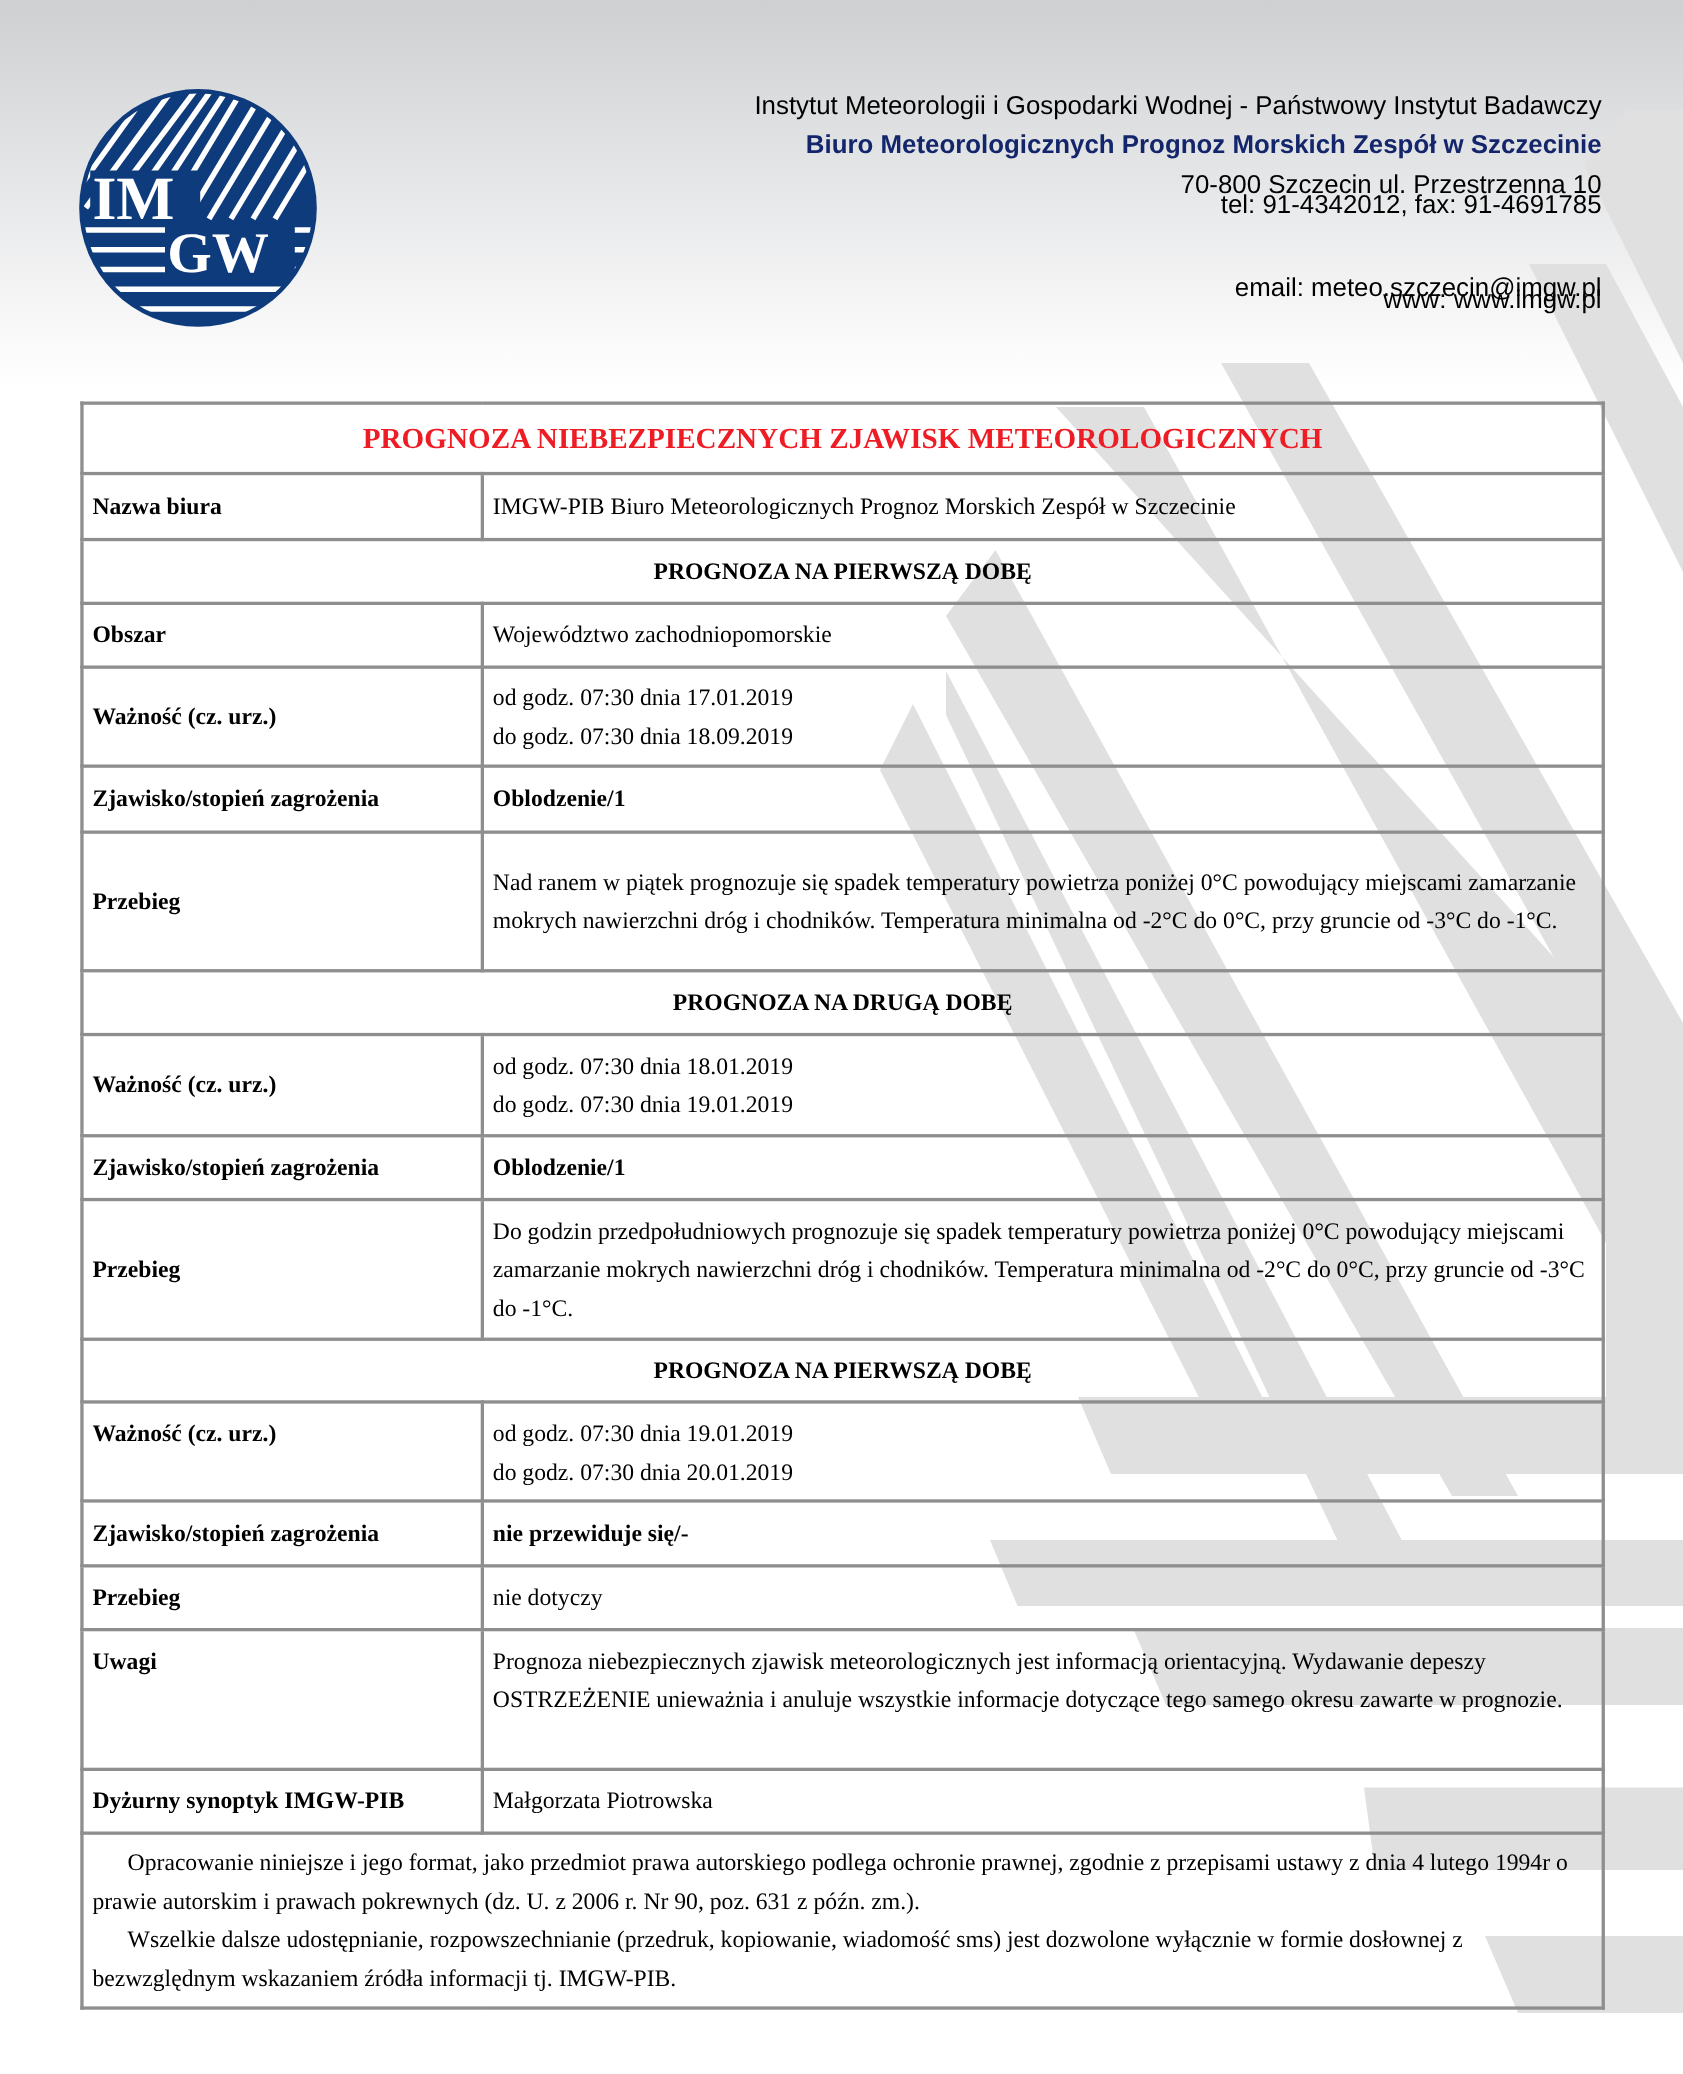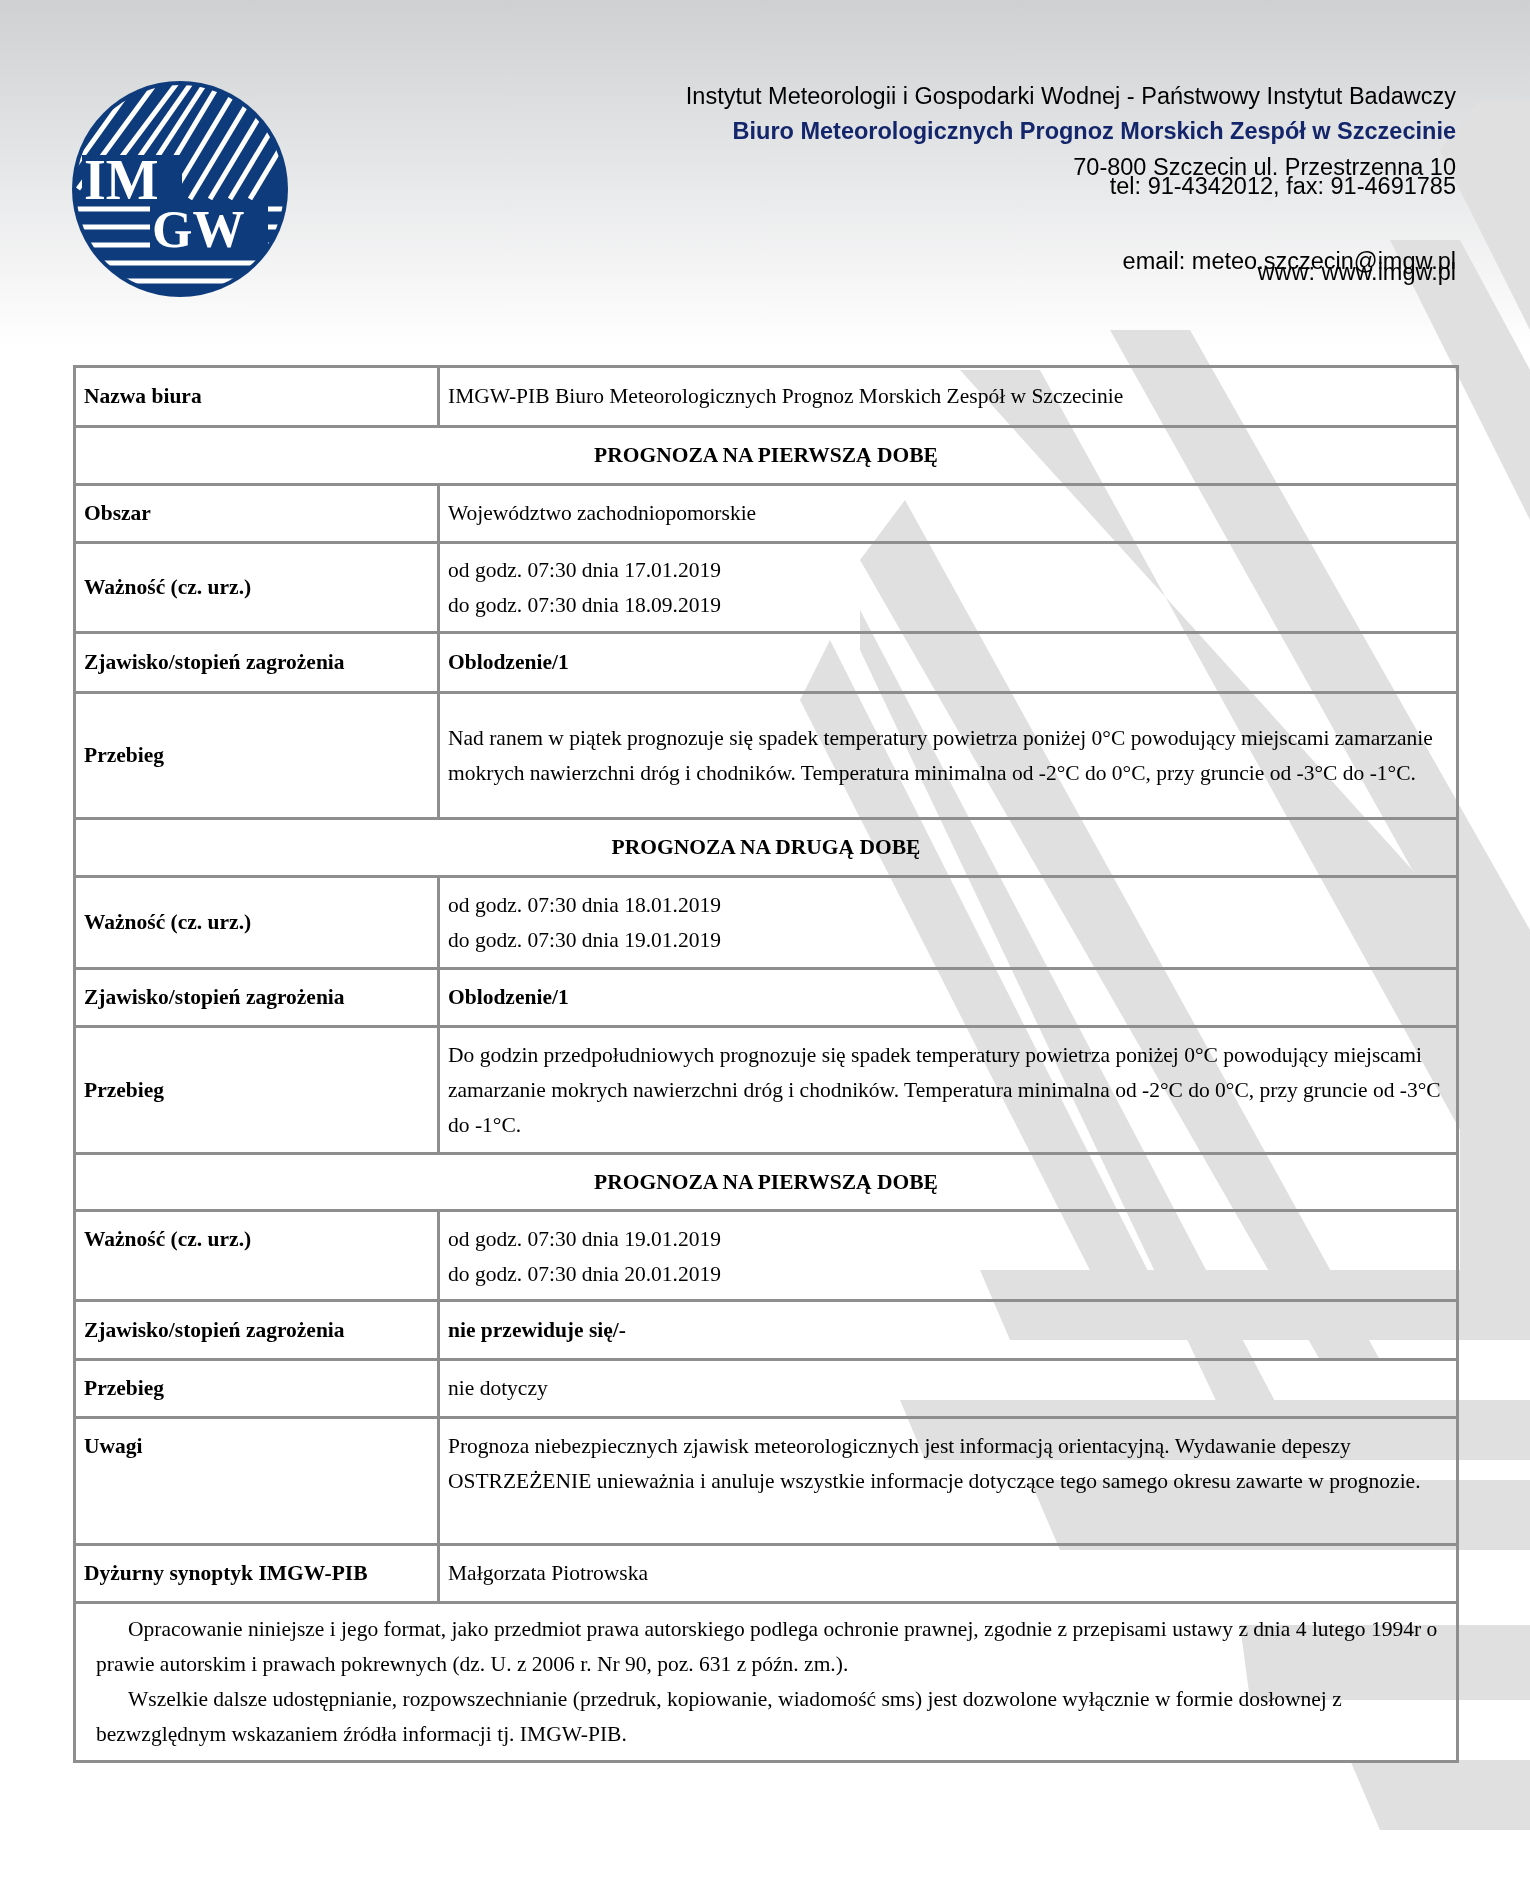--- a/index.html
+++ b/index.html
@@ -29,21 +29,21 @@
     background: transparent;
   }
   #doc-table col.c1 { width:364px; }
   td.label { font-weight:bold; }
   td.top { vertical-align:top !important; padding-top:10px !important; }
   td.bold { font-weight:bold; }
   td.section { text-align:center; font-weight:bold; }
   td.title { text-align:center; font-weight:bold; color:#ee1c24; font-size:26.5px !important; }
   td.footer { text-indent:32px; padding-top:8px !important; padding-bottom:8px !important; }
   .ln { display:block; }
-  .para { display:block;margin-left:12px; }
+  .para { display:block; }
 </style>
 </head>
 <body>
 
 <svg id="bg-stripes" viewBox="0 0 1530 1885" preserveAspectRatio="none">
   <g fill="#e0e0e1">
     <polygon points="1480,100 1530,100 1530,330 1440,150"></polygon>
     <polygon points="1390,240 1460,240 1530,370 1530,520"></polygon>
     <polygon points="1110,330 1190,330 1530,930 1530,1080"></polygon>
     <polygon points="960,370 1040,370 1460,1130 1460,1280 1530,1300 1530,1000"></polygon>
@@ -98,20 +98,23 @@
 <div id="h4" class="hdr">tel: 91-4342012, fax: 91-4691785</div>
 <div id="h5" class="hdr">email: meteo.szczecin@imgw.pl</div>
 <div id="h6" class="hdr">www: www.imgw.pl</div>
 
 <table id="doc-table">
   <colgroup>
       <col class="c1">
       <col class="c2">
     </colgroup>
   <tbody>
+      <tr style="height:64px">
+    <td colspan="2" class="title" style="color: rgb(238, 28, 36);">PROGNOZA NIEBEZPIECZNYCH ZJAWISK METEOROLOGICZNYCH</td>
+  </tr>
   <tr style="height:60px">
     <td class="label">Nazwa biura</td>
     <td>IMGW-PIB Biuro Meteorologicznych Prognoz Morskich Zespół w Szczecinie</td>
   </tr>
   <tr style="height:58px">
     <td colspan="2" class="section">PROGNOZA NA PIERWSZĄ DOBĘ</td>
   </tr>
 
   <tr style="height:58px">
     <td class="label">Obszar</td>

